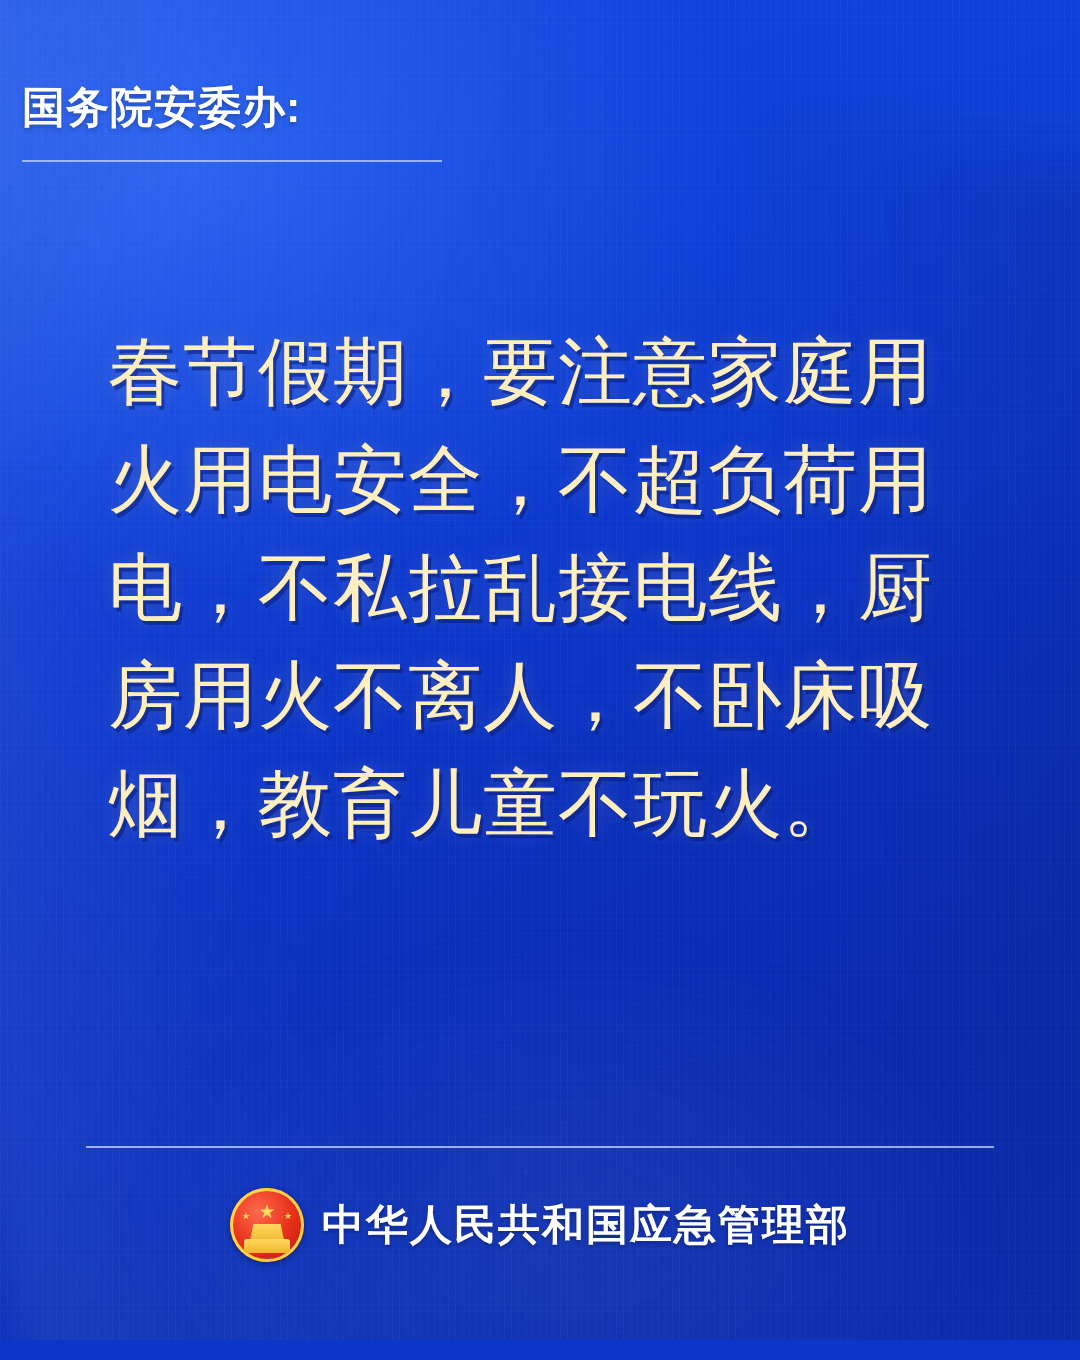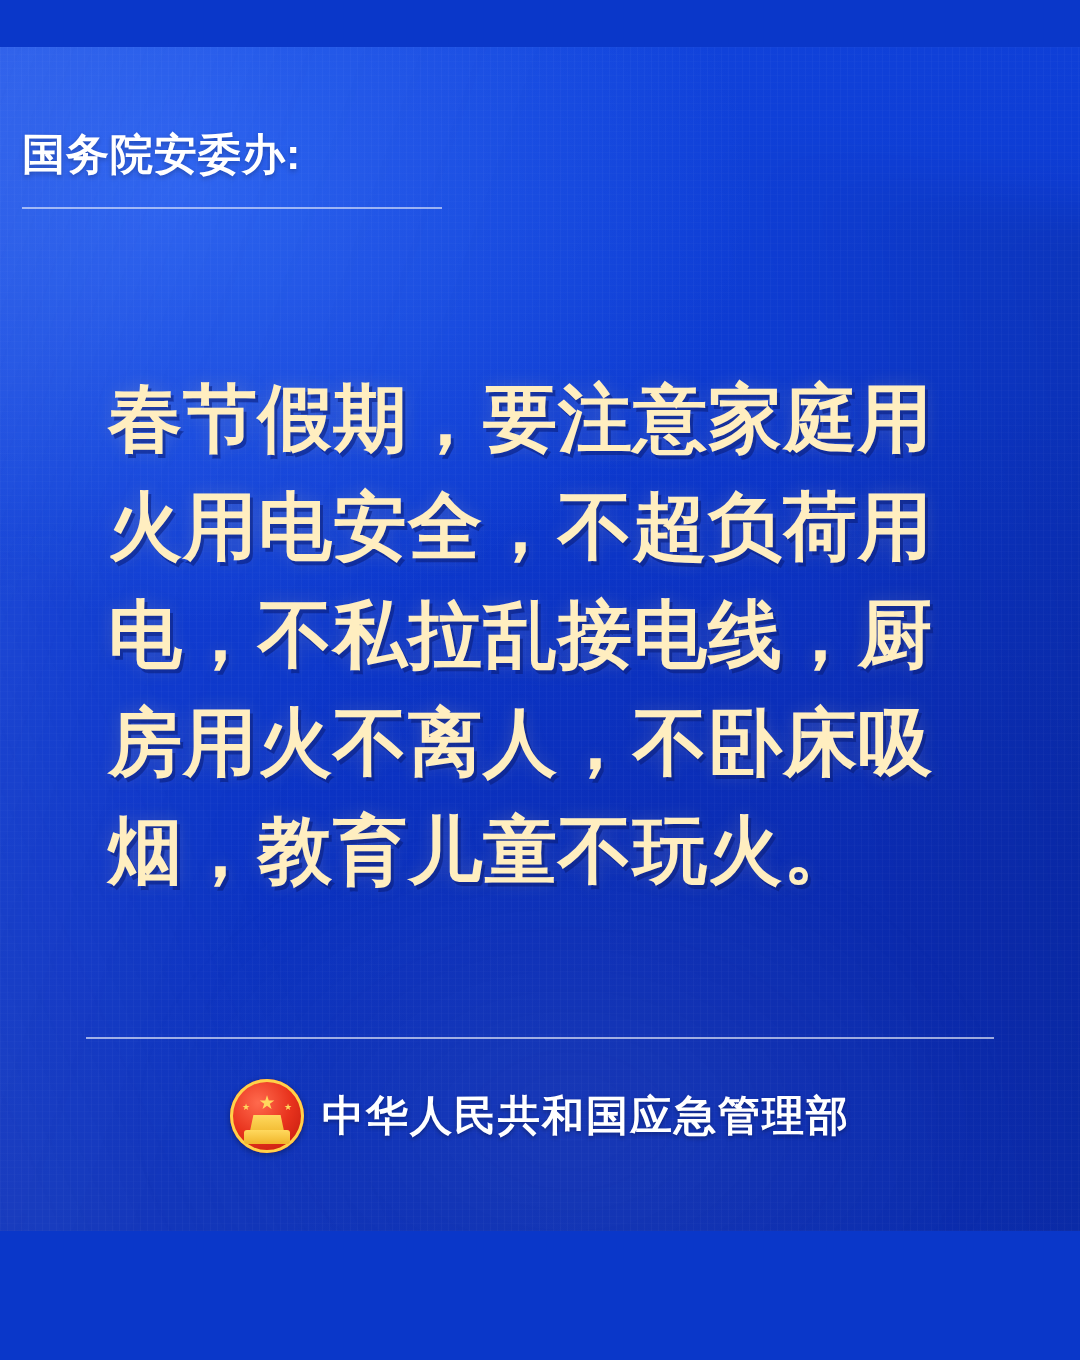--- a/index.html
+++ b/index.html
@@ -3,28 +3,27 @@
 <meta charset="utf-8">
 <style>
   html, body {
     margin: 0;
     padding: 0;
     background: #0a37c9;
   }
   .poster {
     position: relative;
     width: 1080px;
-    height: 1184px;
+    height: 1340px;
     overflow: hidden;
     background:
       radial-gradient(ellipse 900px 700px at 18% 12%, rgba(60,120,255,0.55) 0%, rgba(10,55,210,0.0) 62%),
       radial-gradient(ellipse 1100px 900px at 85% 78%, rgba(10,40,170,0.70) 0%, rgba(10,55,210,0.0) 65%),
       linear-gradient(160deg, #1347e0 0%, #0e3ed6 28%, #0b34c6 55%, #0a2fb8 78%, #0b2fb0 100%);
     font-family: "Liberation Sans", "DejaVu Sans", sans-serif;
-    margin-top: 47px;
   }
   
   .fold {
     position: absolute;
     pointer-events: none;
   }
   .fold-1 {
     top: -120px; left: -180px;
     width: 620px; height: 1700px;
     background: linear-gradient(100deg, rgba(255,255,255,0.10) 0%, rgba(255,255,255,0.02) 40%, rgba(0,0,0,0.0) 70%);
@@ -84,21 +83,21 @@
   }
 
   
   .message {
     position: absolute;
     top: 318px;
     left: 108px;
     width: 872px;
     color: #ffeec0;
     font-size: 74px;
-    font-weight: bold;
+    font-weight: normal;
     line-height: 1.46;
     letter-spacing: 1px;
     text-shadow:
       3px 4px 0 rgba(8,28,120,0.55),
       0 0 18px rgba(255,220,140,0.18);
   }
 
   
   .footer-rule {
     position: absolute;

